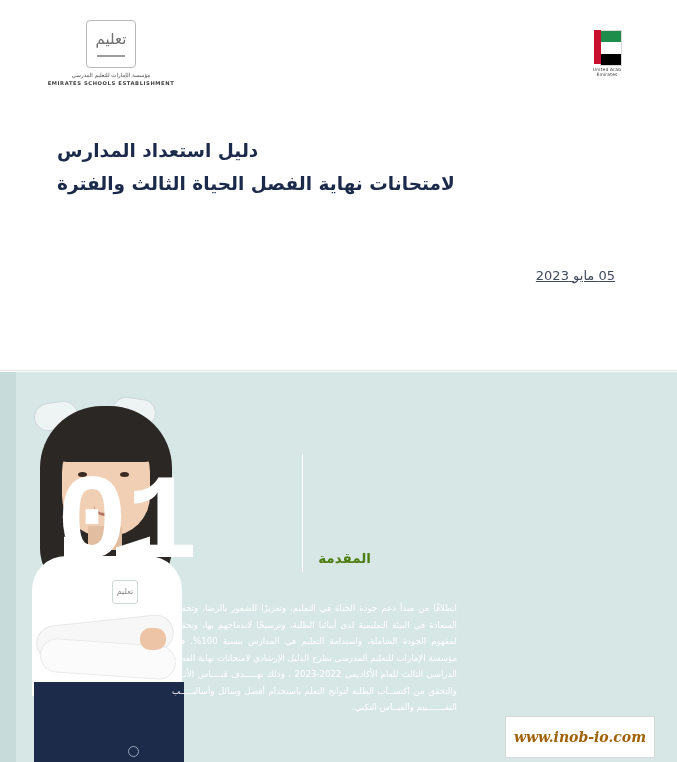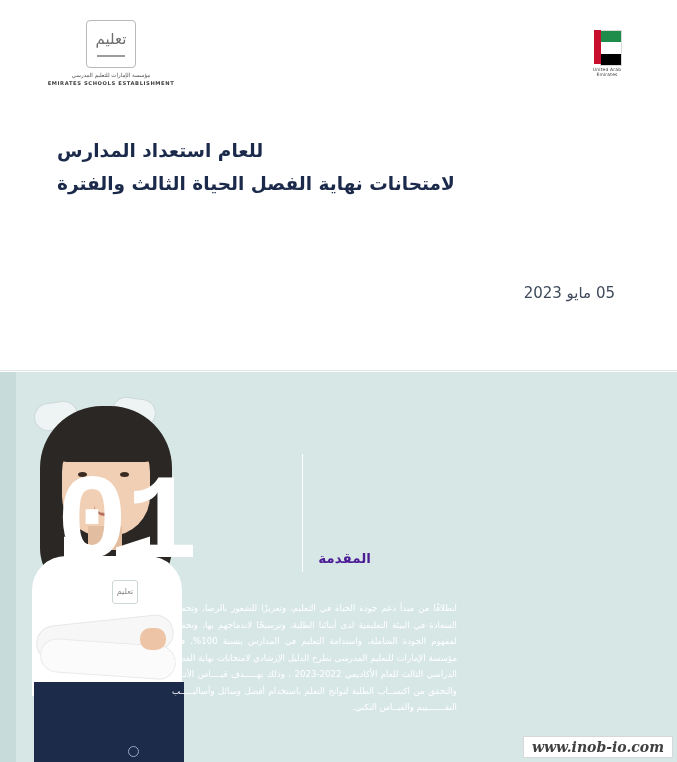--- a/index.html
+++ b/index.html
@@ -116,24 +116,25 @@
   .title-block .line {
     color: #1b2a4a;
     font-weight: bold;
     font-size: 18.5px;
     line-height: 33px;
     letter-spacing: 0px;
   }
   .doc-date {
     position: absolute;
     right: 62px;
-    top: 284px;
-    font-size: 15px;
+    top: 268px;
+    font-size: 13px;
     color: #3f4a5a;
     direction: rtl;
+    text-decoration: underline;
   }
 
   
   .top-divider {
     position: absolute;
     left: 0; top: 370px;
     width: 677px; height: 1px;
     background: #e3e6e8;
   }
 
@@ -173,21 +174,21 @@
     background: #ffffff;
   }
   .chapter-title {
     position: absolute;
     left: 311px;
     top: 178px;
     width: 60px;
     text-align: right;
     font-size: 13.5px;
     font-weight: bold;
-    color: #4c1d95;
+    color: #4d7c0f;
     direction: rtl;
   }
   .chapter-body {
     position: absolute;
     left: 172px;
     top: 228px;
     width: 285px;
     text-align: justify;
     direction: rtl;
     font-size: 8.6px;
@@ -323,30 +324,30 @@
     position: absolute;
     left: 112px; top: 366px;
     width: 9px; height: 9px;
     border: 1px solid #9aa7bd;
     border-radius: 50%;
   }
 
   
   .watermark {
     position: absolute;
-    right: 4px;
+    right: 22px;
     bottom: 4px;
     background: #ffffff;
     border: 1px solid #d8d8d8;
-    padding: 2px 8px;
+    padding: 12px 8px;
     font-family: "DejaVu Serif", "Liberation Serif", serif;
     font-style: italic;
     font-weight: bold;
     font-size: 14px;
-    color: #404040;
+    color: #a16207;
     direction: ltr;
   }
 </style>
 </head>
 <body>
 
 <div class="page-top">
 
   <div class="ese-logo">
     <div class="mark">
@@ -359,21 +360,21 @@
 
   <div class="uae-emblem">
     <div class="flagbox">
       <div class="stripes"></div>
       <div class="red"></div>
     </div>
     <div class="cap">United Arab Emirates</div>
   </div>
 
   <div class="title-block">
-    <div class="line">للعام استعداد المدارس</div>
+    <div class="line">دليل استعداد المدارس</div>
     <div class="line">لامتحانات نهاية الفصل الحياة الثالث والفترة</div>
   </div>
 
   <div class="doc-date">05 مايو 2023</div>
 </div>
 
 <div class="top-divider"></div>
 
 <div class="page-bottom">
   <div class="left-rail"></div>

